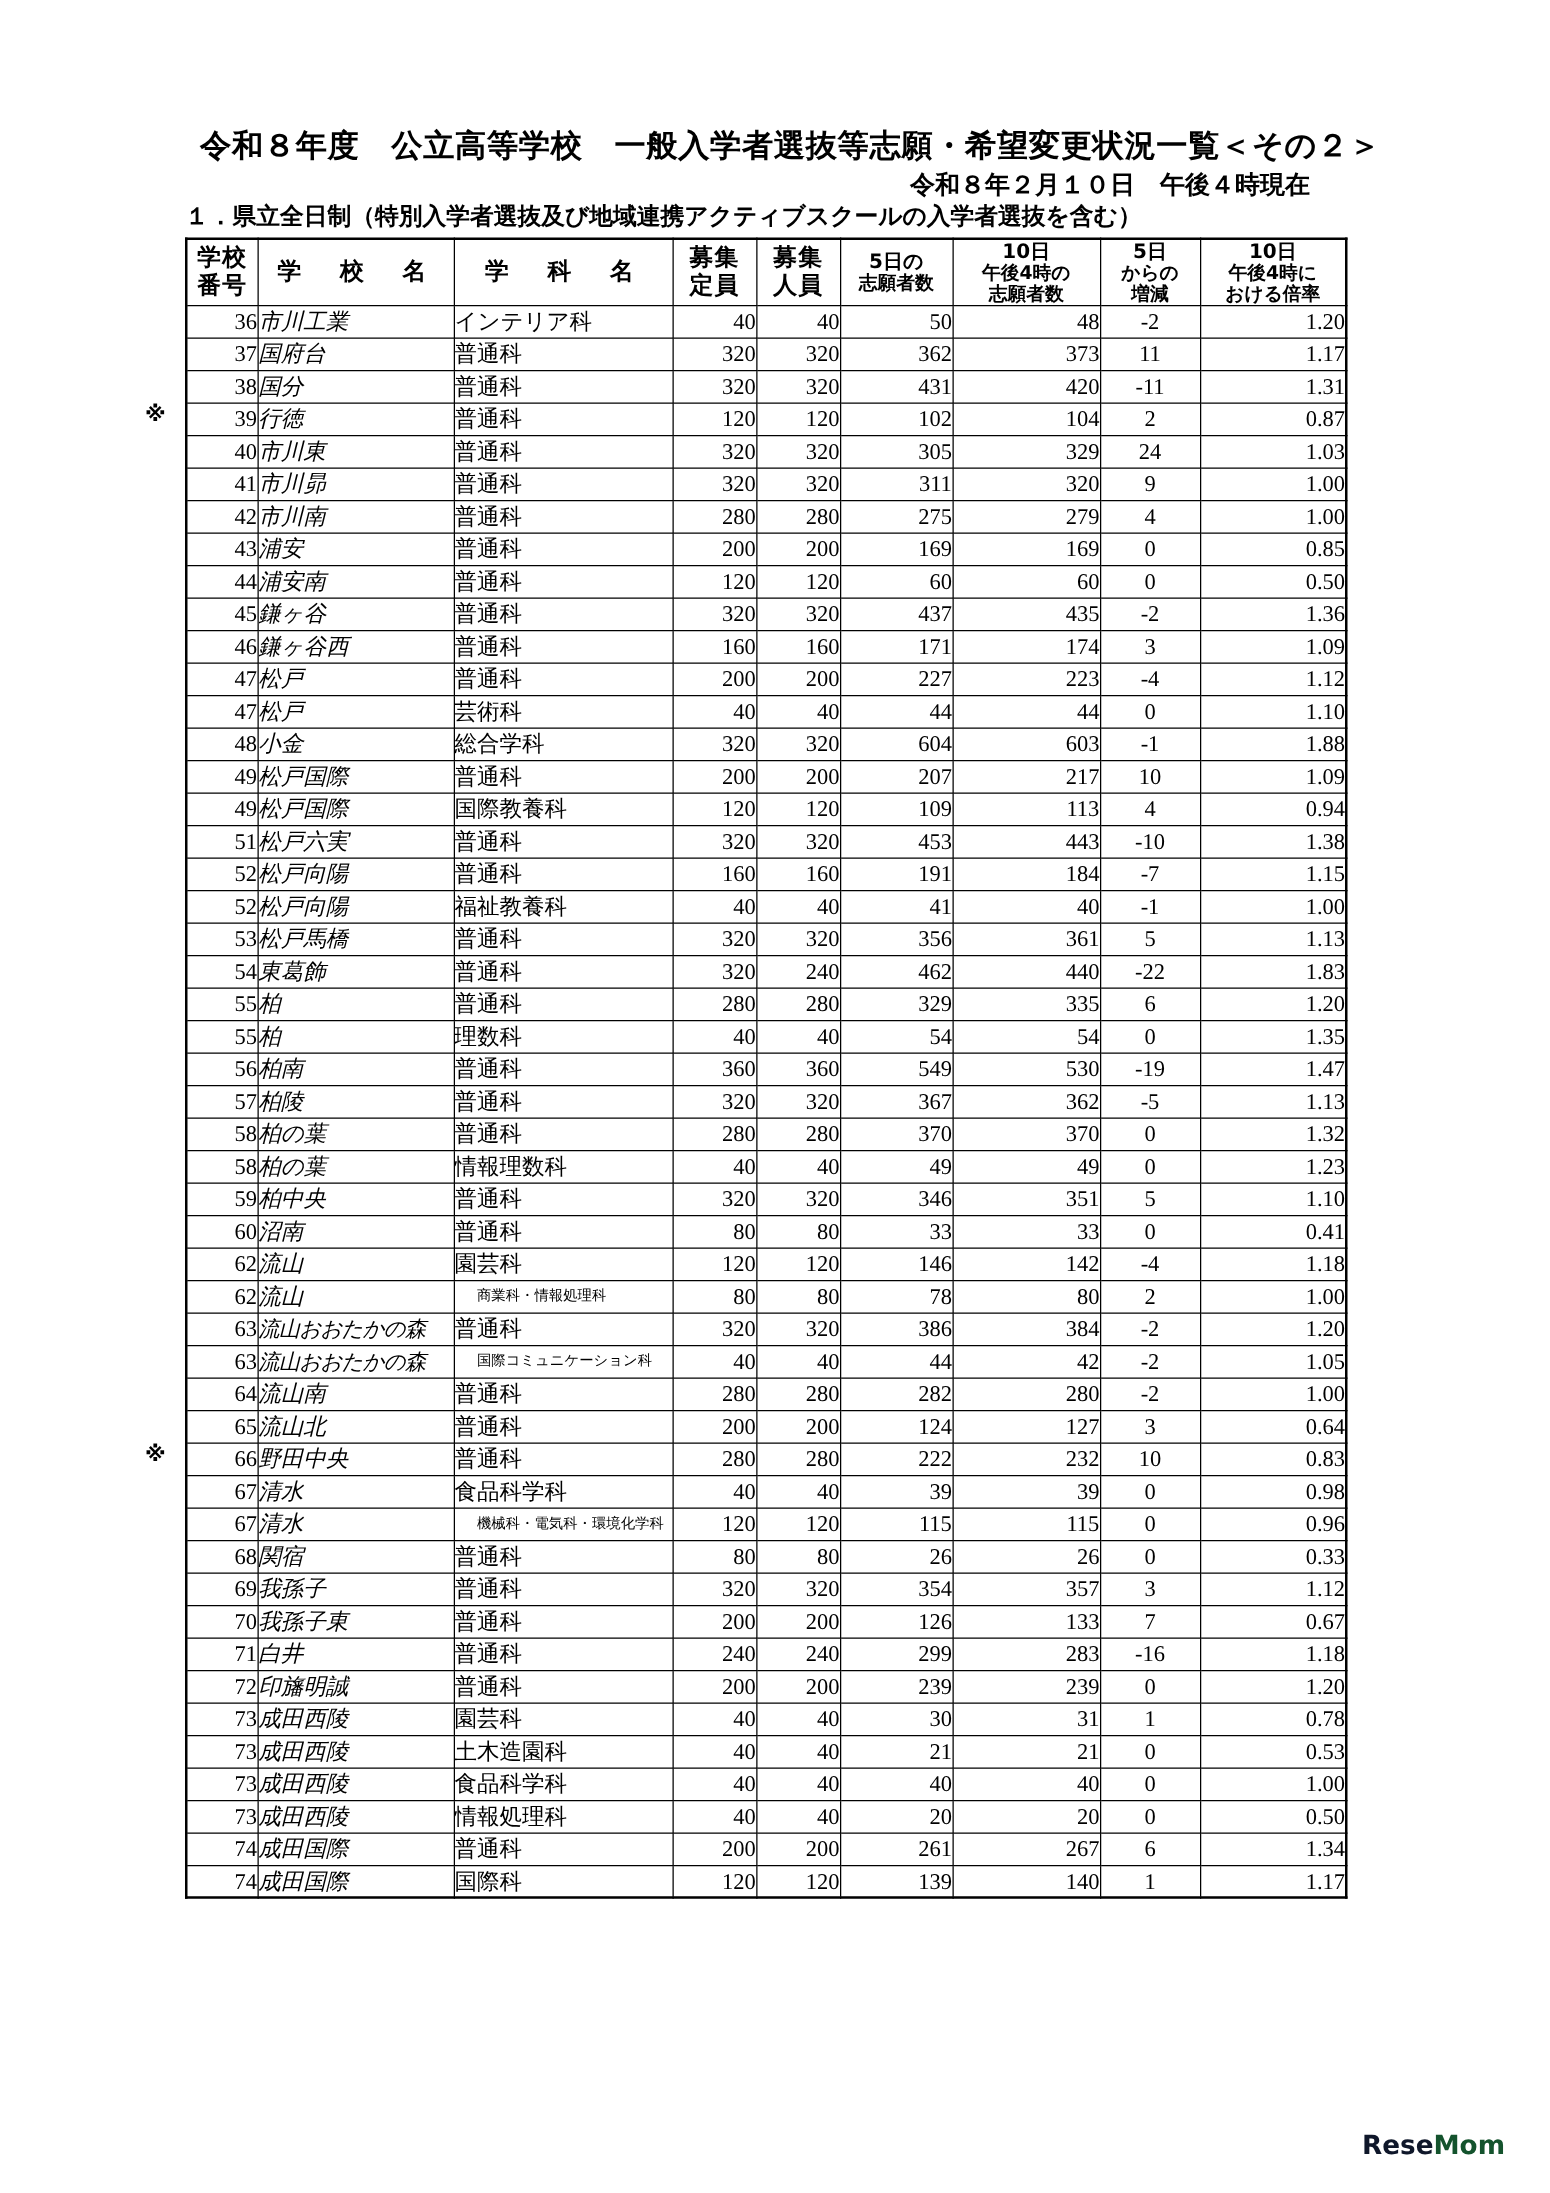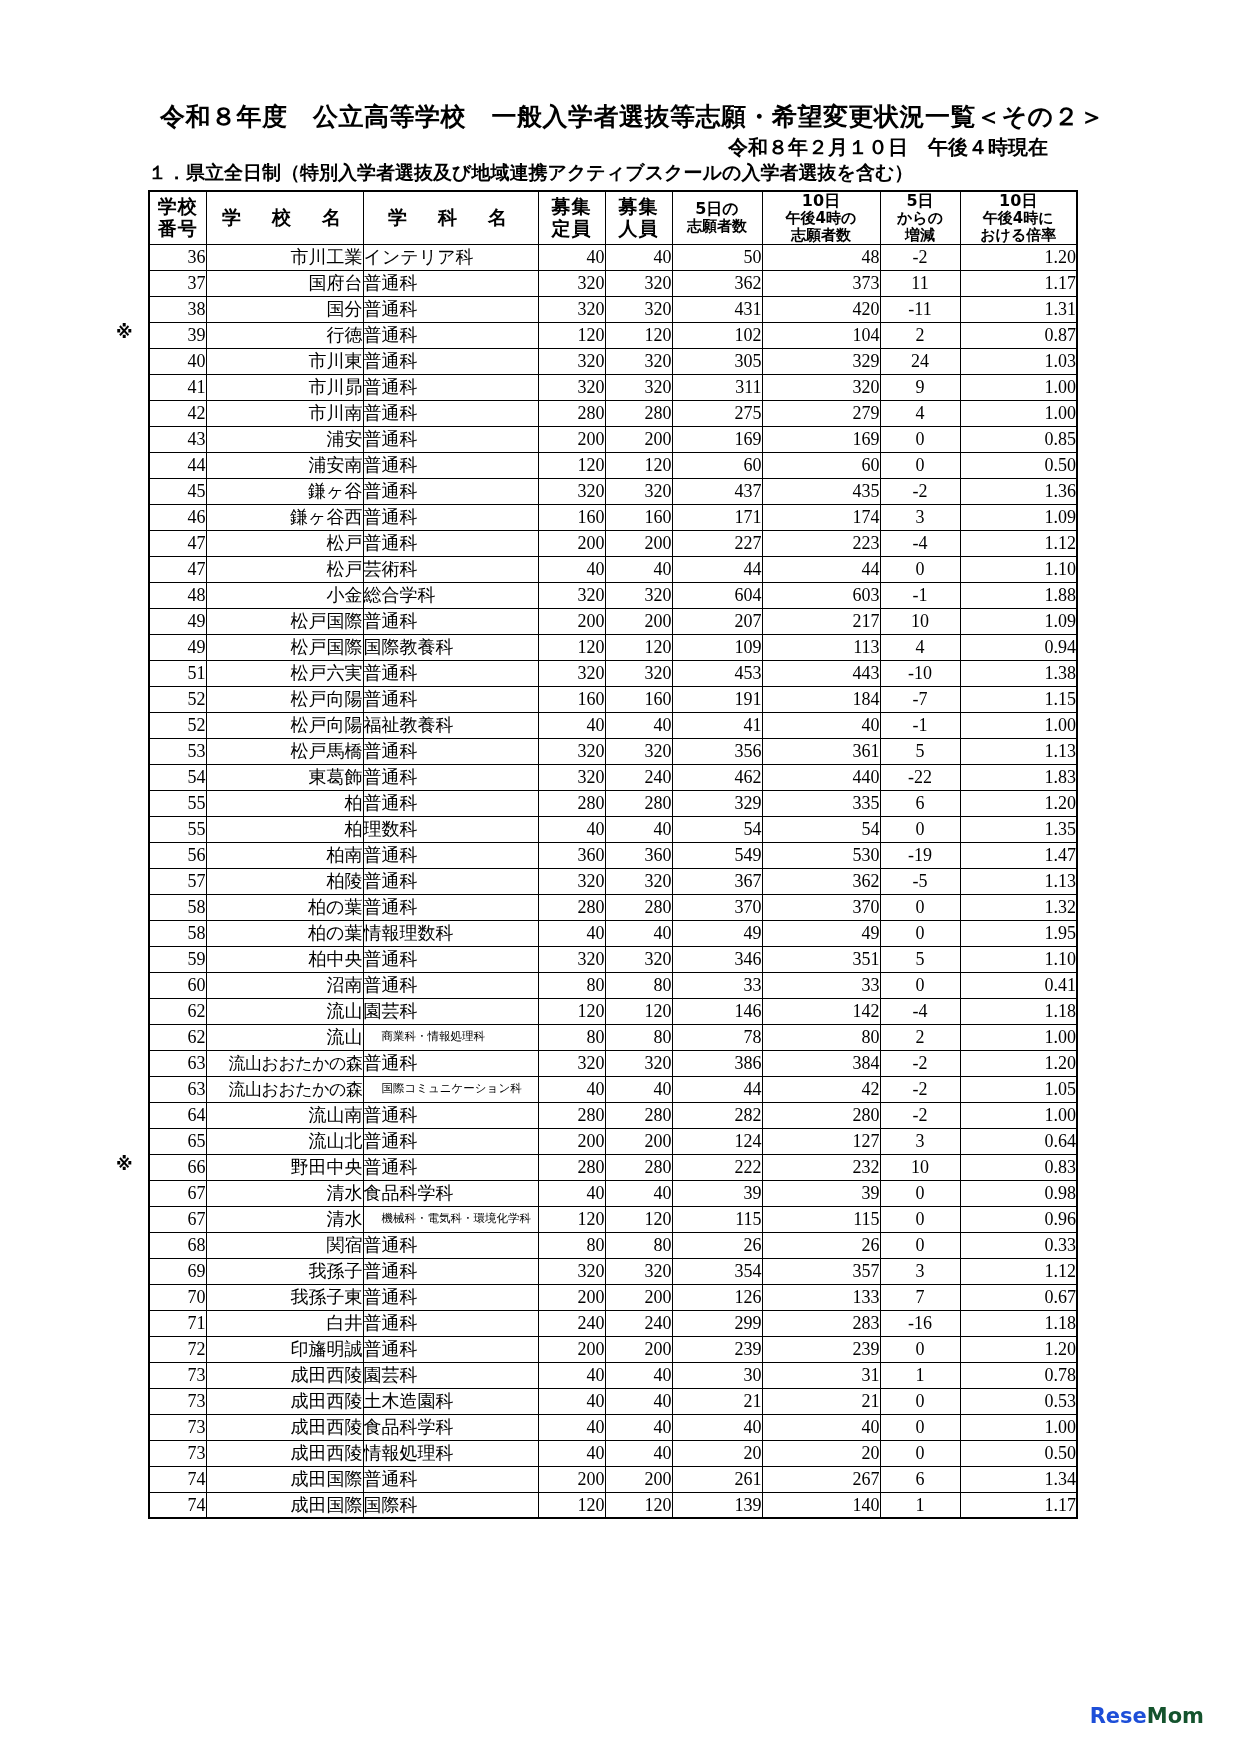--- a/index.html
+++ b/index.html
@@ -130,25 +130,26 @@
   tbody td {
     vertical-align: middle;
   }
   td.no {
     text-align: right;
     padding-right: 5px;
     font-size: 19px;
     font-family: "Liberation Serif", serif;
   }
   td.school {
-    text-align: right;
+    text-align: left;
     padding-left: 5px;
     font-size: 19px;
     white-space: nowrap;
     overflow: hidden;
+    font-style: italic;
   }
   td.school.shrink { font-size: 17px; letter-spacing: -0.5px; }
   td.dept {
     text-align: left;
     padding-left: 5px;
     font-size: 19px;
     white-space: nowrap;
     overflow: hidden;
   }
   td.dept.tiny {
@@ -172,21 +173,21 @@
   .watermark {
     position: absolute;
     right: 36px;
     bottom: 26px;
     font-size: 21px;
     font-weight: bold;
     font-family: "DejaVu Sans", "Liberation Sans", sans-serif;
     letter-spacing: 0px;
     color: #7a7a7a;
   }
-  .watermark .rese { color: #1d4ed8; }
+  .watermark .rese { color: #0f172a; }
   .watermark .mom  { color: #14532d; }
 </style>
 </head>
 <body>
 
 <div class="page">
 
   <div class="title-main">令和８年度　公立高等学校　一般入学者選抜等志願・希望変更状況一覧＜その２＞</div>
   <div class="title-date">令和８年２月１０日　午後４時現在</div>
   <div class="section-label">１．県立全日制（特別入学者選抜及び地域連携アクティブスクールの入学者選抜を含む）</div>
@@ -539,21 +540,21 @@
           </tr>
           <tr>
             <td class="no">58</td>
             <td class="school">柏の葉</td>
             <td class="dept">情報理数科</td>
             <td class="num">40</td>
             <td class="num">40</td>
             <td class="num">49</td>
             <td class="num">49</td>
             <td class="num center">0</td>
-            <td class="num">1.95</td>
+            <td class="num">1.23</td>
           </tr>
           <tr>
             <td class="no">59</td>
             <td class="school">柏中央</td>
             <td class="dept">普通科</td>
             <td class="num">320</td>
             <td class="num">320</td>
             <td class="num">346</td>
             <td class="num">351</td>
             <td class="num center">5</td>

